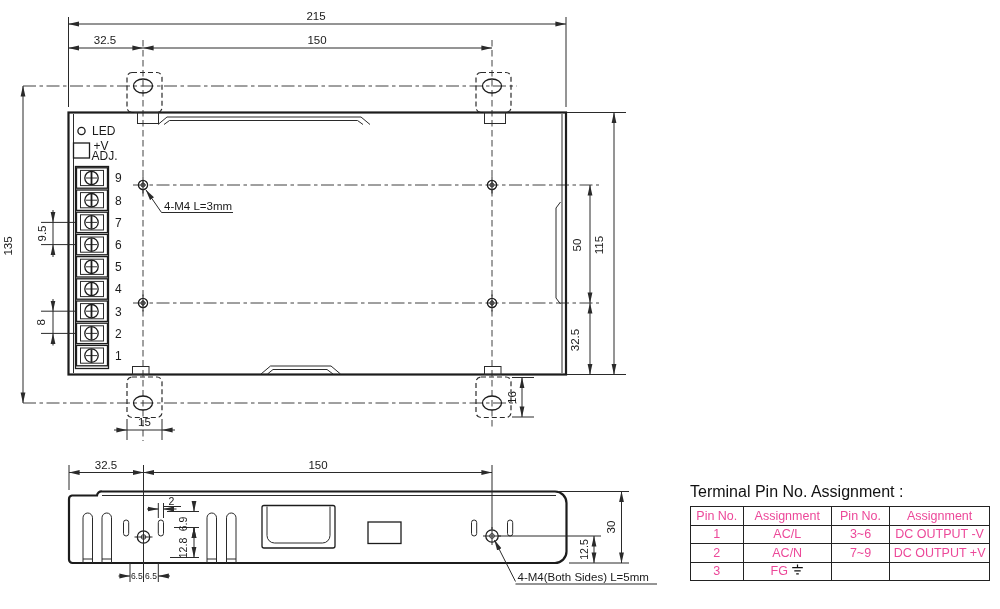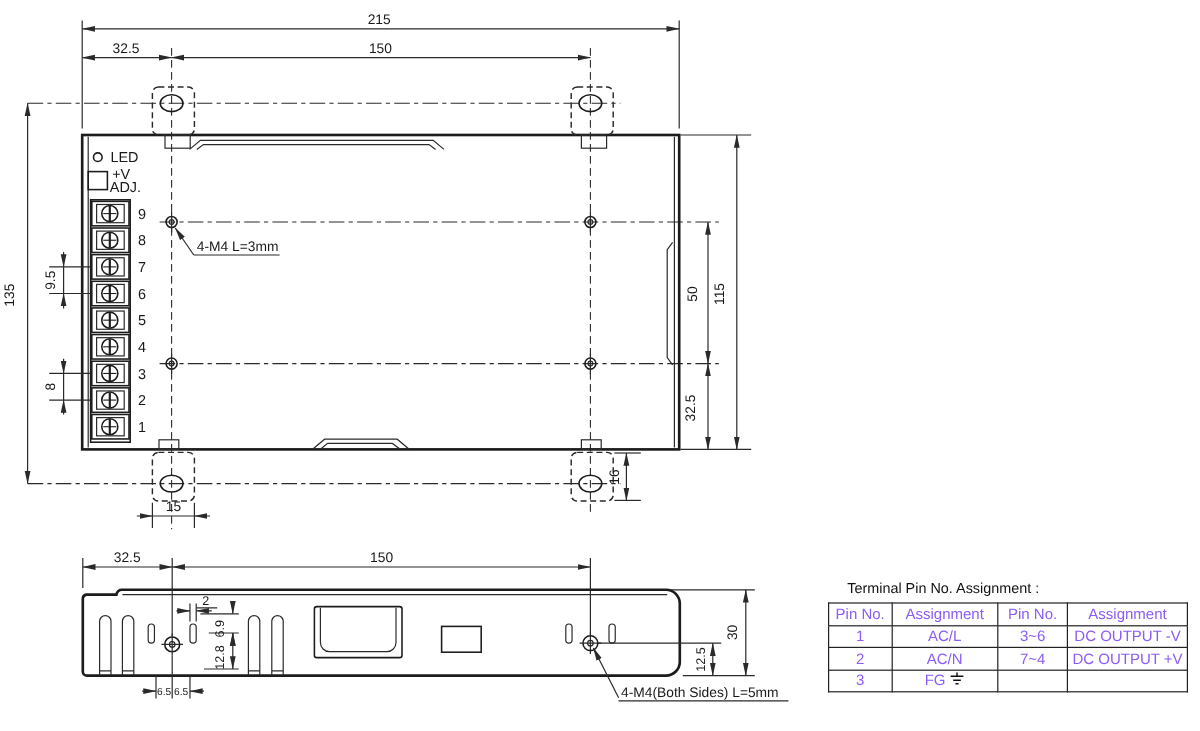--- a/index.html
+++ b/index.html
@@ -10,24 +10,24 @@
   svg .fs9{font-size:8.5px}
   svg .fs12{font-size:12px}
   .ln{stroke:#2a2a2a;fill:none;stroke-width:1}
   .o{stroke:#1c1c1c;fill:none;stroke-width:2.2}
   .m{stroke:#1c1c1c;fill:none;stroke-width:1.3}
   .t{stroke:#2a2a2a;fill:none;stroke-width:1}
   .cl{stroke:#2a2a2a;fill:none;stroke-width:0.9;stroke-dasharray:13 3.5 3.5 3.5}
   .dsh{stroke:#2a2a2a;fill:none;stroke-width:0.9;stroke-dasharray:6.5 3.5}
   .dt{stroke:#2a2a2a;fill:none;stroke-width:1.2;stroke-dasharray:5 3}
   #pin-table{position:absolute;left:690px;top:483px;width:300px;}
-  #pin-table .tbl-title{font-size:12px;color:#111;margin:0 0 5px 16px;white-space:nowrap;}
+  #pin-table .tbl-title{font-size:16px;color:#111;margin:0 0 5px 0;white-space:nowrap;}
   #pin-table table{border-collapse:collapse;table-layout:fixed;}
   #pin-table td{border:1.5px solid #222;text-align:center;vertical-align:middle;
-        font-size:12.5px;color:#8b5cf6;height:17.5px;padding:0;white-space:nowrap;overflow:hidden;}
+        font-size:12.5px;color:#ec4899;height:17.5px;padding:0;white-space:nowrap;overflow:hidden;}
   .gnd{display:inline-block;vertical-align:-1px;margin-left:3px;}
 </style>
 </head>
 <body>
 
 <div id="page">
 
 <svg width="1000" height="609" viewBox="0 0 1000 609">
   <defs>
     <marker id="ah" viewBox="0 0 11 6" refX="10.6" refY="3" markerWidth="11" markerHeight="6" markerUnits="userSpaceOnUse" orient="auto-start-reverse">
@@ -295,21 +295,21 @@
       </tr>
       <tr>
         <td>1</td>
         <td>AC/L</td>
         <td>3~6</td>
         <td>DC OUTPUT -V</td>
       </tr>
       <tr>
         <td>2</td>
         <td>AC/N</td>
-        <td>7~4</td>
+        <td>7~9</td>
         <td>DC OUTPUT +V</td>
       </tr>
       <tr>
         <td>3</td>
         <td><span>FG</span><svg class="gnd" width="13" height="12" viewBox="0 0 13 12">
                 <path d="M6.5,0.5 L6.5,3.6 M1.2,3.6 L11.8,3.6 M3.3,6.8 L9.7,6.8 M5.2,9.8 L7.8,9.8" stroke="#111" stroke-width="1.2" fill="none"></path>
               </svg></td>
         <td></td>
         <td></td>
       </tr>

